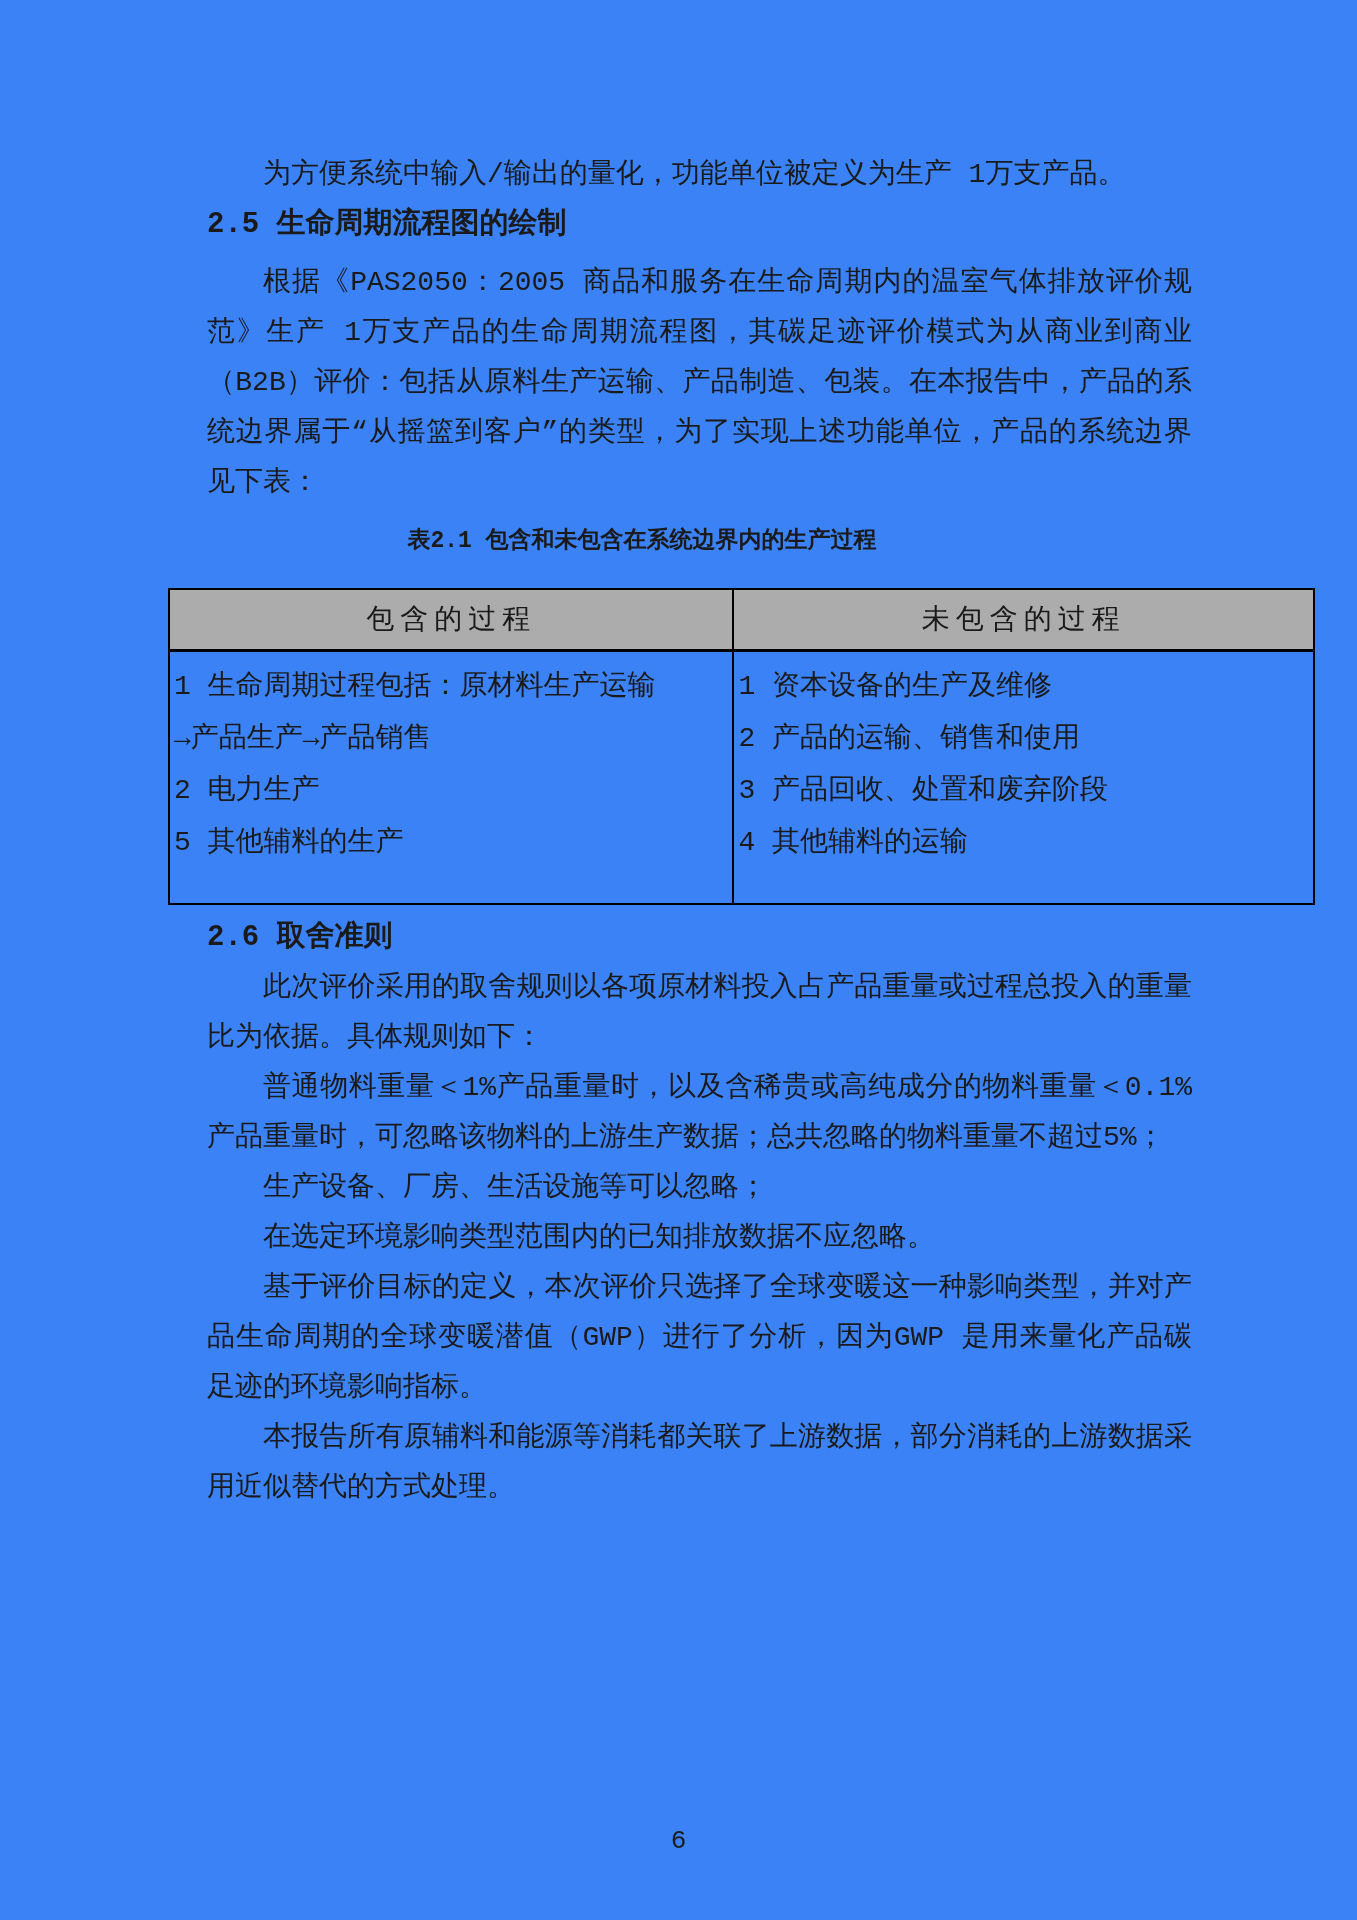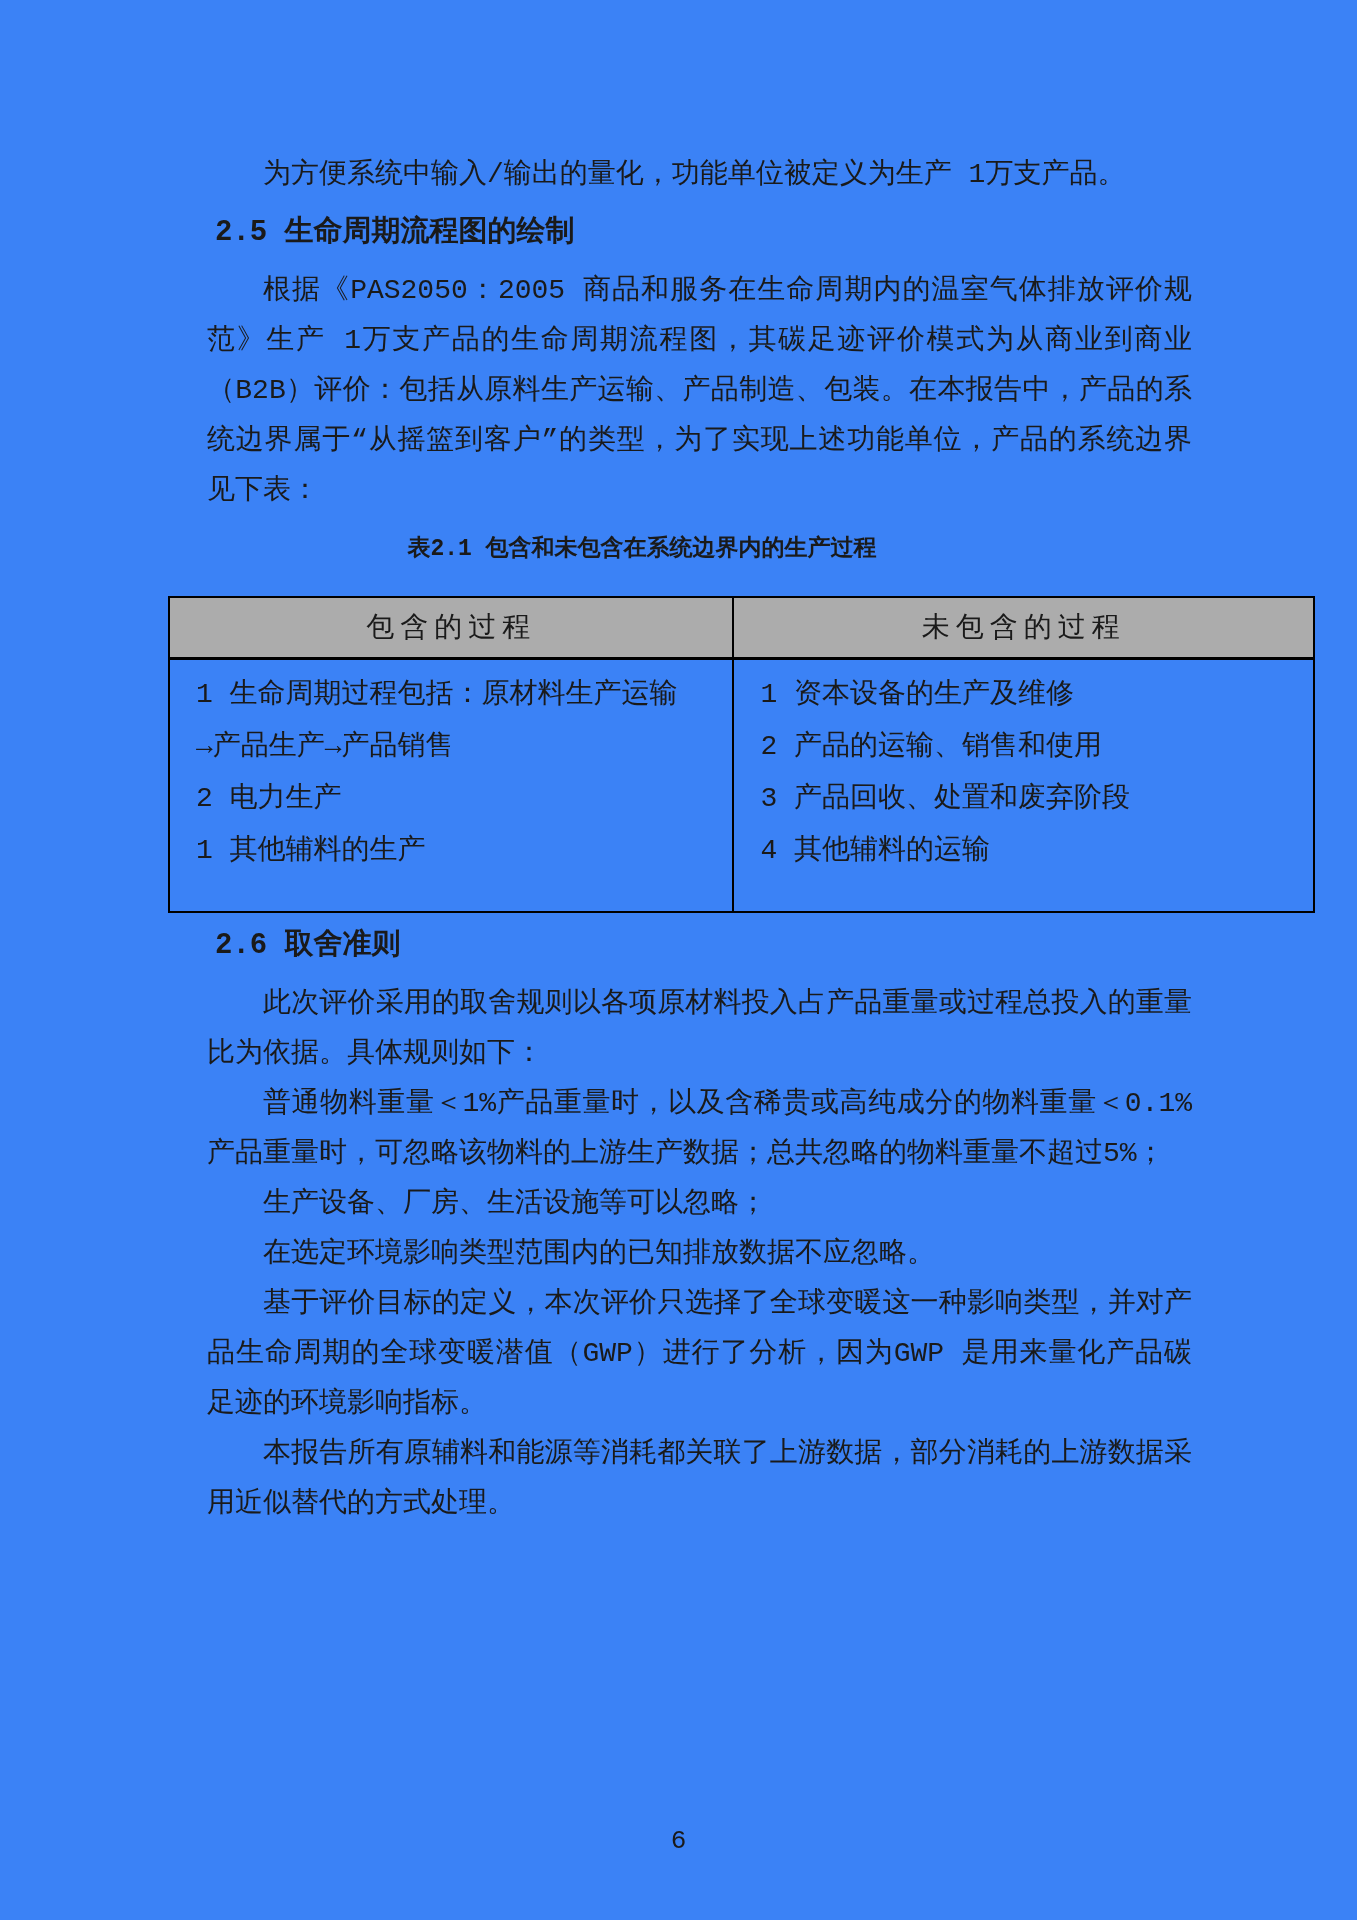--- a/index.html
+++ b/index.html
@@ -20,21 +20,21 @@
     width: 985px;
   }
   .body-para {
     margin: 0;
     font-size: 28px;
     line-height: 50px;
     text-align: justify;
     text-indent: 2em;
   }
   .heading {
-    margin: 8px;
+    margin: 0;
     font-size: 29px;
     line-height: 50px;
     font-weight: 700;
     text-indent: 0;
   }
   .mt8 { margin-top: 8px; }
   .table-title {
     margin-top: 8px;
     margin-right: 115px;
     font-size: 23px;
@@ -56,21 +56,21 @@
     height: 61px;
     font-size: 28px;
     font-weight: 400;
     text-align: center;
     vertical-align: middle;
     letter-spacing: 6px;
   }
   table.boundary td {
     border: 2px solid #000;
     vertical-align: top;
-    padding: 9px 12px 34px 26px;
+    padding: 9px 12px 34px 4px;
     font-size: 28px;
   }
   .col-included { width: 49.3%; }
   .cell-line { line-height: 52px; text-align: left; }
   .page-num {
     position: absolute;
     top: 1826px;
     left: 0;
     width: 100%;
     text-align: center;
@@ -98,21 +98,21 @@
           <th class="col-included">包含的过程</th>
           <th>未包含的过程</th>
         </tr>
       </thead>
       <tbody>
         <tr>
           <td>
             <div class="cell-line">1 生命周期过程包括：原材料生产运输</div>
             <div class="cell-line">→产品生产→产品销售</div>
             <div class="cell-line">2 电力生产</div>
-            <div class="cell-line">1 其他辅料的生产</div>
+            <div class="cell-line">5 其他辅料的生产</div>
           </td>
           <td>
             <div class="cell-line">1 资本设备的生产及维修</div>
             <div class="cell-line">2 产品的运输、销售和使用</div>
             <div class="cell-line">3 产品回收、处置和废弃阶段</div>
             <div class="cell-line">4 其他辅料的运输</div>
           </td>
         </tr>
       </tbody>
     </table>

